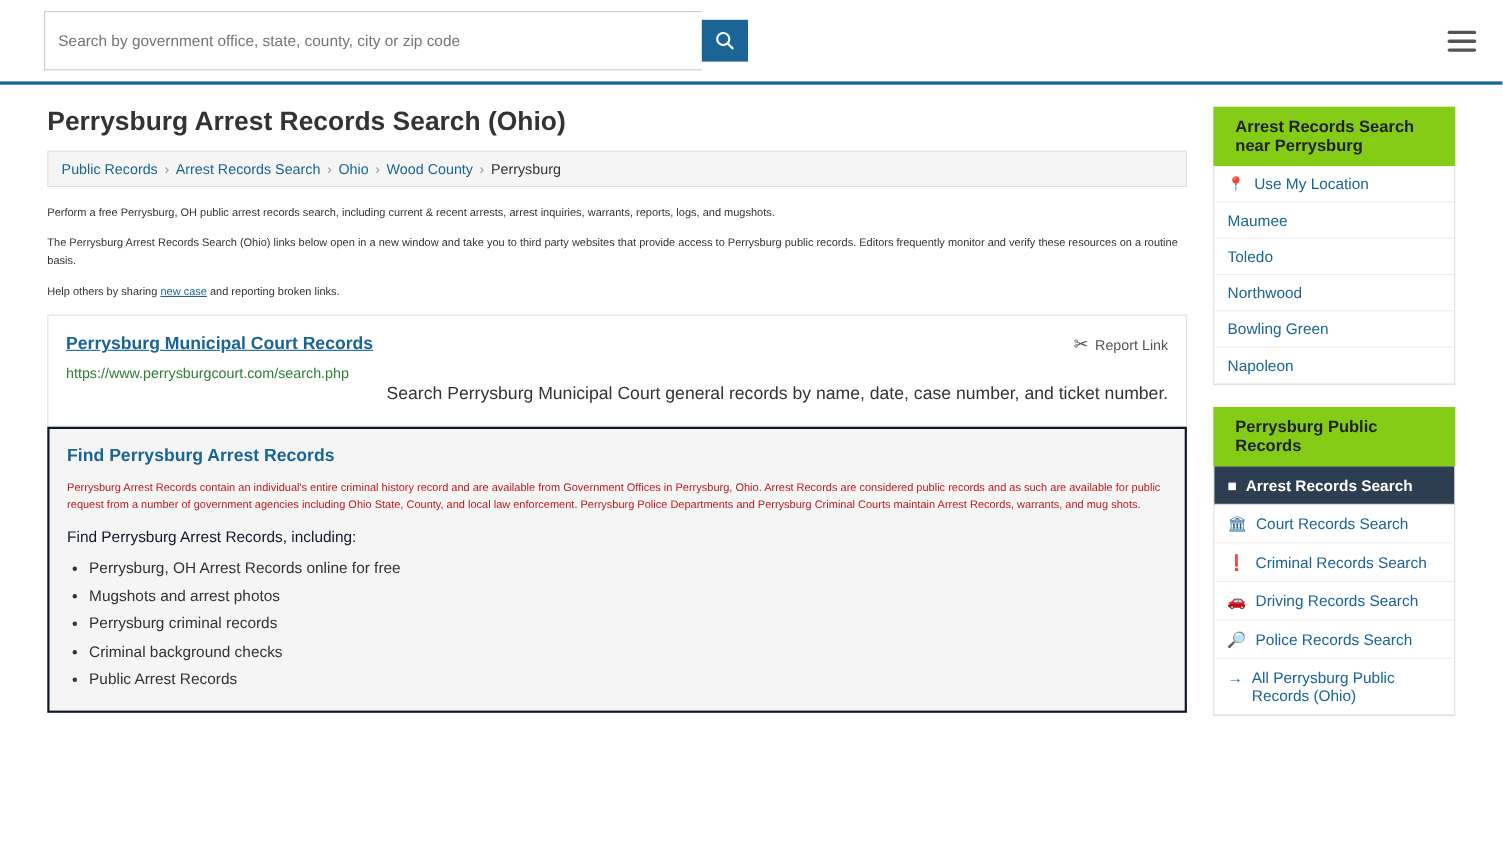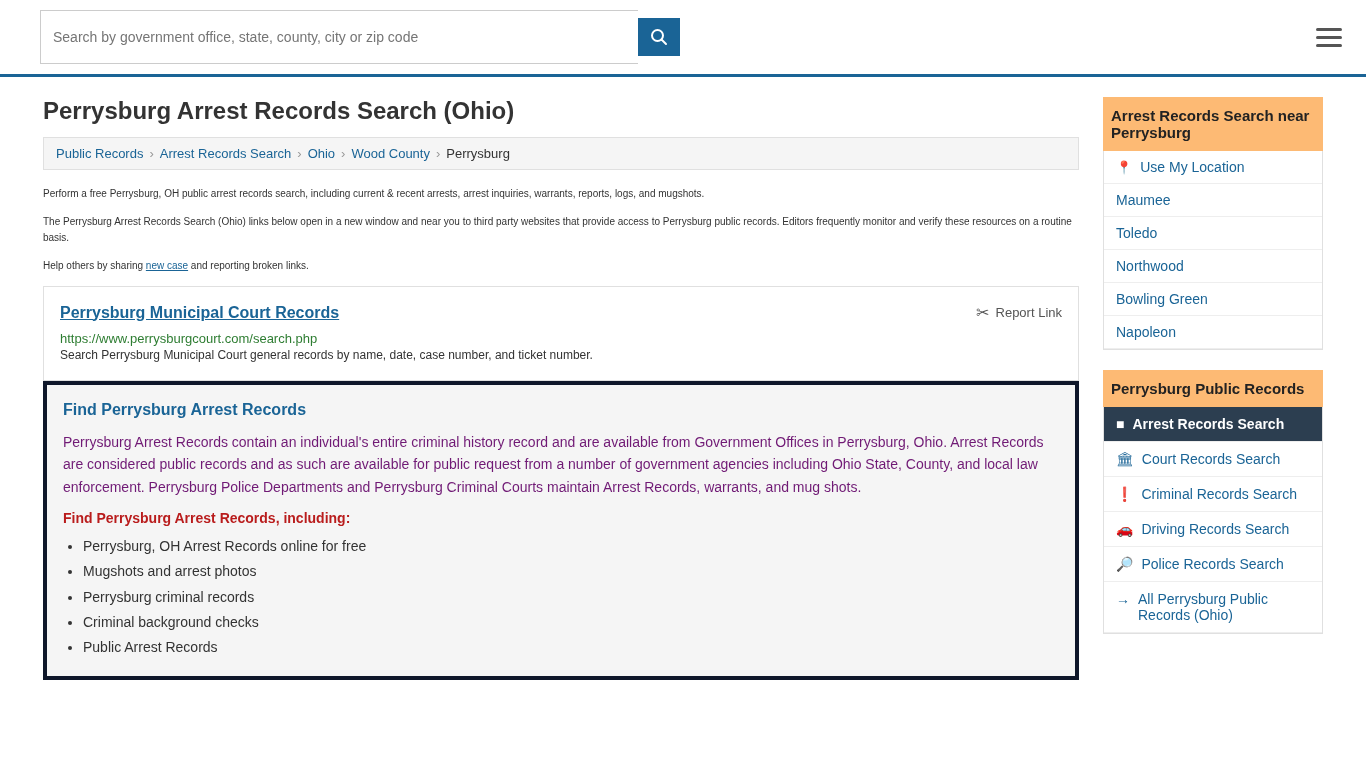--- a/index.html
+++ b/index.html
@@ -159,65 +159,66 @@
     .report-icon {
       font-size: 16px;
     }
     .record-url {
       color: #2e7d32;
       font-size: 13px;
       margin-bottom: 6px;
       text-decoration: none;
     }
     .record-desc {
-      font-size: 12px;
+      font-size: 16px;
       color: #333;
       line-height: 1.5;
+      text-align: right;
     }
 
     
     .find-section {
       background: #f5f5f5;
-      border: 4px solid #0f172a;
+      border: 2px solid #0f172a;
       padding: 16px;
       margin-bottom: 16px;
     }
     .find-section-title {
       font-size: 16px;
       font-weight: bold;
       color: #1a6496;
       margin-bottom: 12px;
     }
     .find-section p {
-      font-size: 14px;
+      font-size: 10px;
       line-height: 1.6;
-      color: #701a75;
+      color: #b91c1c;
       margin-bottom: 12px;
     }
     .find-section .including-title {
       font-size: 14px;
-      font-weight: bold;
-      color: #b91c1c;
+      font-weight: normal;
+      color: #0f172a;
       margin-bottom: 8px;
     }
     .find-section ul {
       list-style: disc;
       padding-left: 20px;
       font-size: 14px;
       line-height: 1.8;
       color: #333;
     }
 
     
     .sidebar-section {
       margin-bottom: 20px;
     }
     .sidebar-section-title {
-      background: #fdba74;
-      padding: 10px 8px;
+      background: #84cc16;
+      padding: 10px 20px;
       font-size: 15px;
       font-weight: bold;
       color: #222;
       margin-bottom: 0;
     }
     .sidebar-nearby {
       border: 1px solid #e0e0e0;
       border-top: none;
     }
     .sidebar-nearby a,
@@ -302,21 +303,21 @@
       <a href="#">Arrest Records Search</a>
       <span class="sep">›</span>
       <a href="#">Ohio</a>
       <span class="sep">›</span>
       <a href="#">Wood County</a>
       <span class="sep">›</span>
       <span>Perrysburg</span>
     </div>
 
     <p class="desc-text">Perform a free Perrysburg, OH public arrest records search, including current &amp; recent arrests, arrest inquiries, warrants, reports, logs, and mugshots.</p>
-    <p class="desc-text">The Perrysburg Arrest Records Search (Ohio) links below open in a new window and near you to third party websites that provide access to Perrysburg public records. Editors frequently monitor and verify these resources on a routine basis.</p>
+    <p class="desc-text">The Perrysburg Arrest Records Search (Ohio) links below open in a new window and take you to third party websites that provide access to Perrysburg public records. Editors frequently monitor and verify these resources on a routine basis.</p>
     <p class="desc-text">
       <span>Help others by sharing </span><a href="#">new case</a><span> and reporting broken links.</span>
     </p>
 
     <div class="record-card">
       <div class="record-card-header">
         <span class="record-card-title">Perrysburg Municipal Court Records</span>
         <div class="report-link">
           <span class="report-icon">✂</span>
           <span>Report Link</span>

